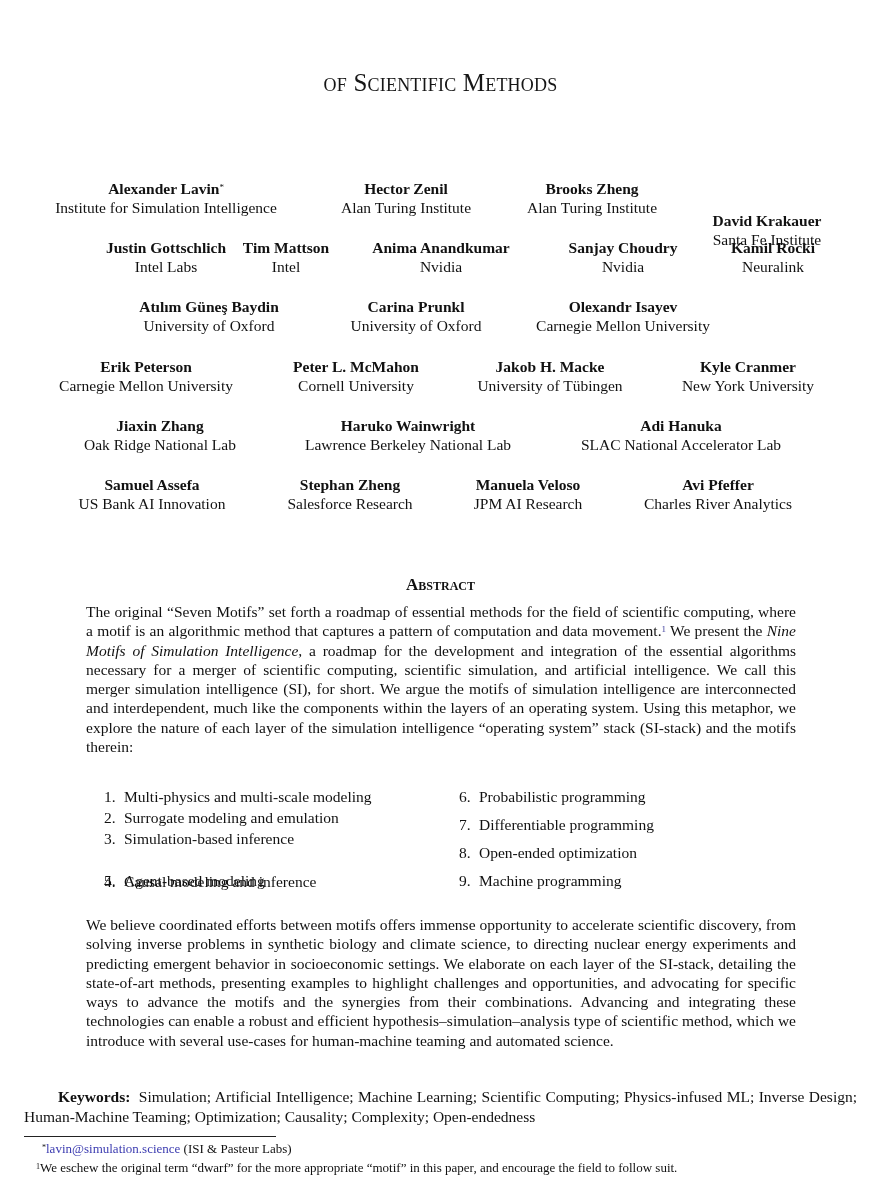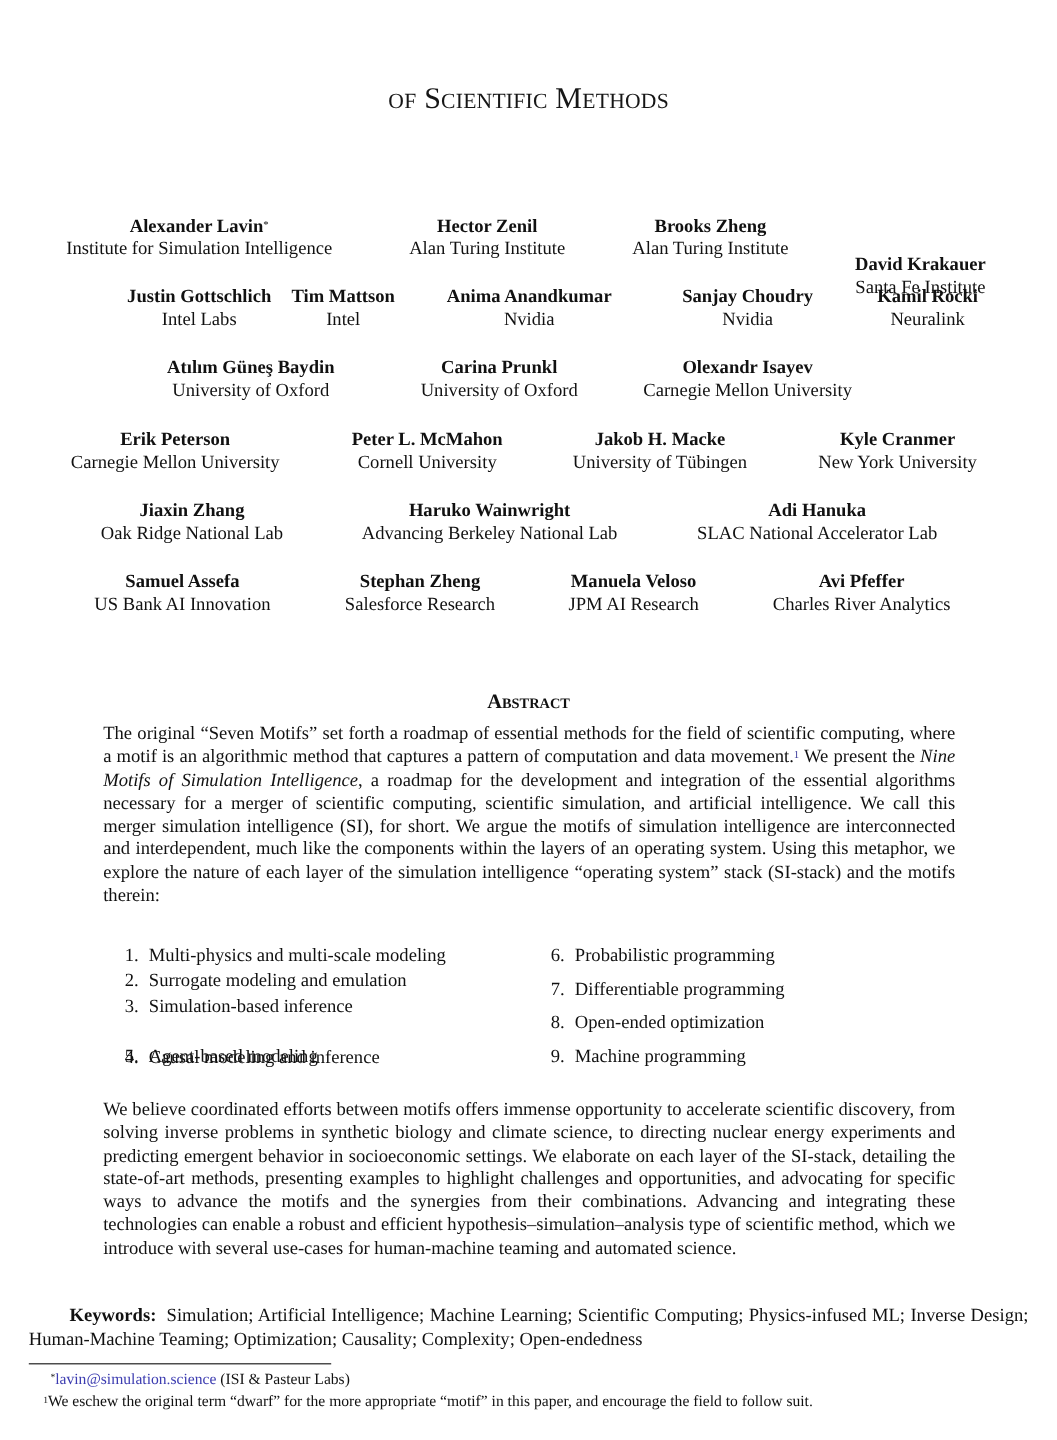--- a/index.html
+++ b/index.html
@@ -120,21 +120,21 @@
   <span class="name">Kyle Cranmer</span>
   <span class="aff">New York University</span>
 </div>
 
 <div class="author" style="top:416px; left:160px;">
   <span class="name">Jiaxin Zhang</span>
   <span class="aff">Oak Ridge National Lab</span>
 </div>
 <div class="author" style="top:416px; left:408px;">
   <span class="name">Haruko Wainwright</span>
-  <span class="aff">Advancing Berkeley National Lab</span>
+  <span class="aff">Lawrence Berkeley National Lab</span>
 </div>
 <div class="author" style="top:416px; left:681px;">
   <span class="name">Adi Hanuka</span>
   <span class="aff">SLAC National Accelerator Lab</span>
 </div>
 
 <div class="author" style="top:475px; left:152px;">
   <span class="name">Samuel Assefa</span>
   <span class="aff">US Bank AI Innovation</span>
 </div>

